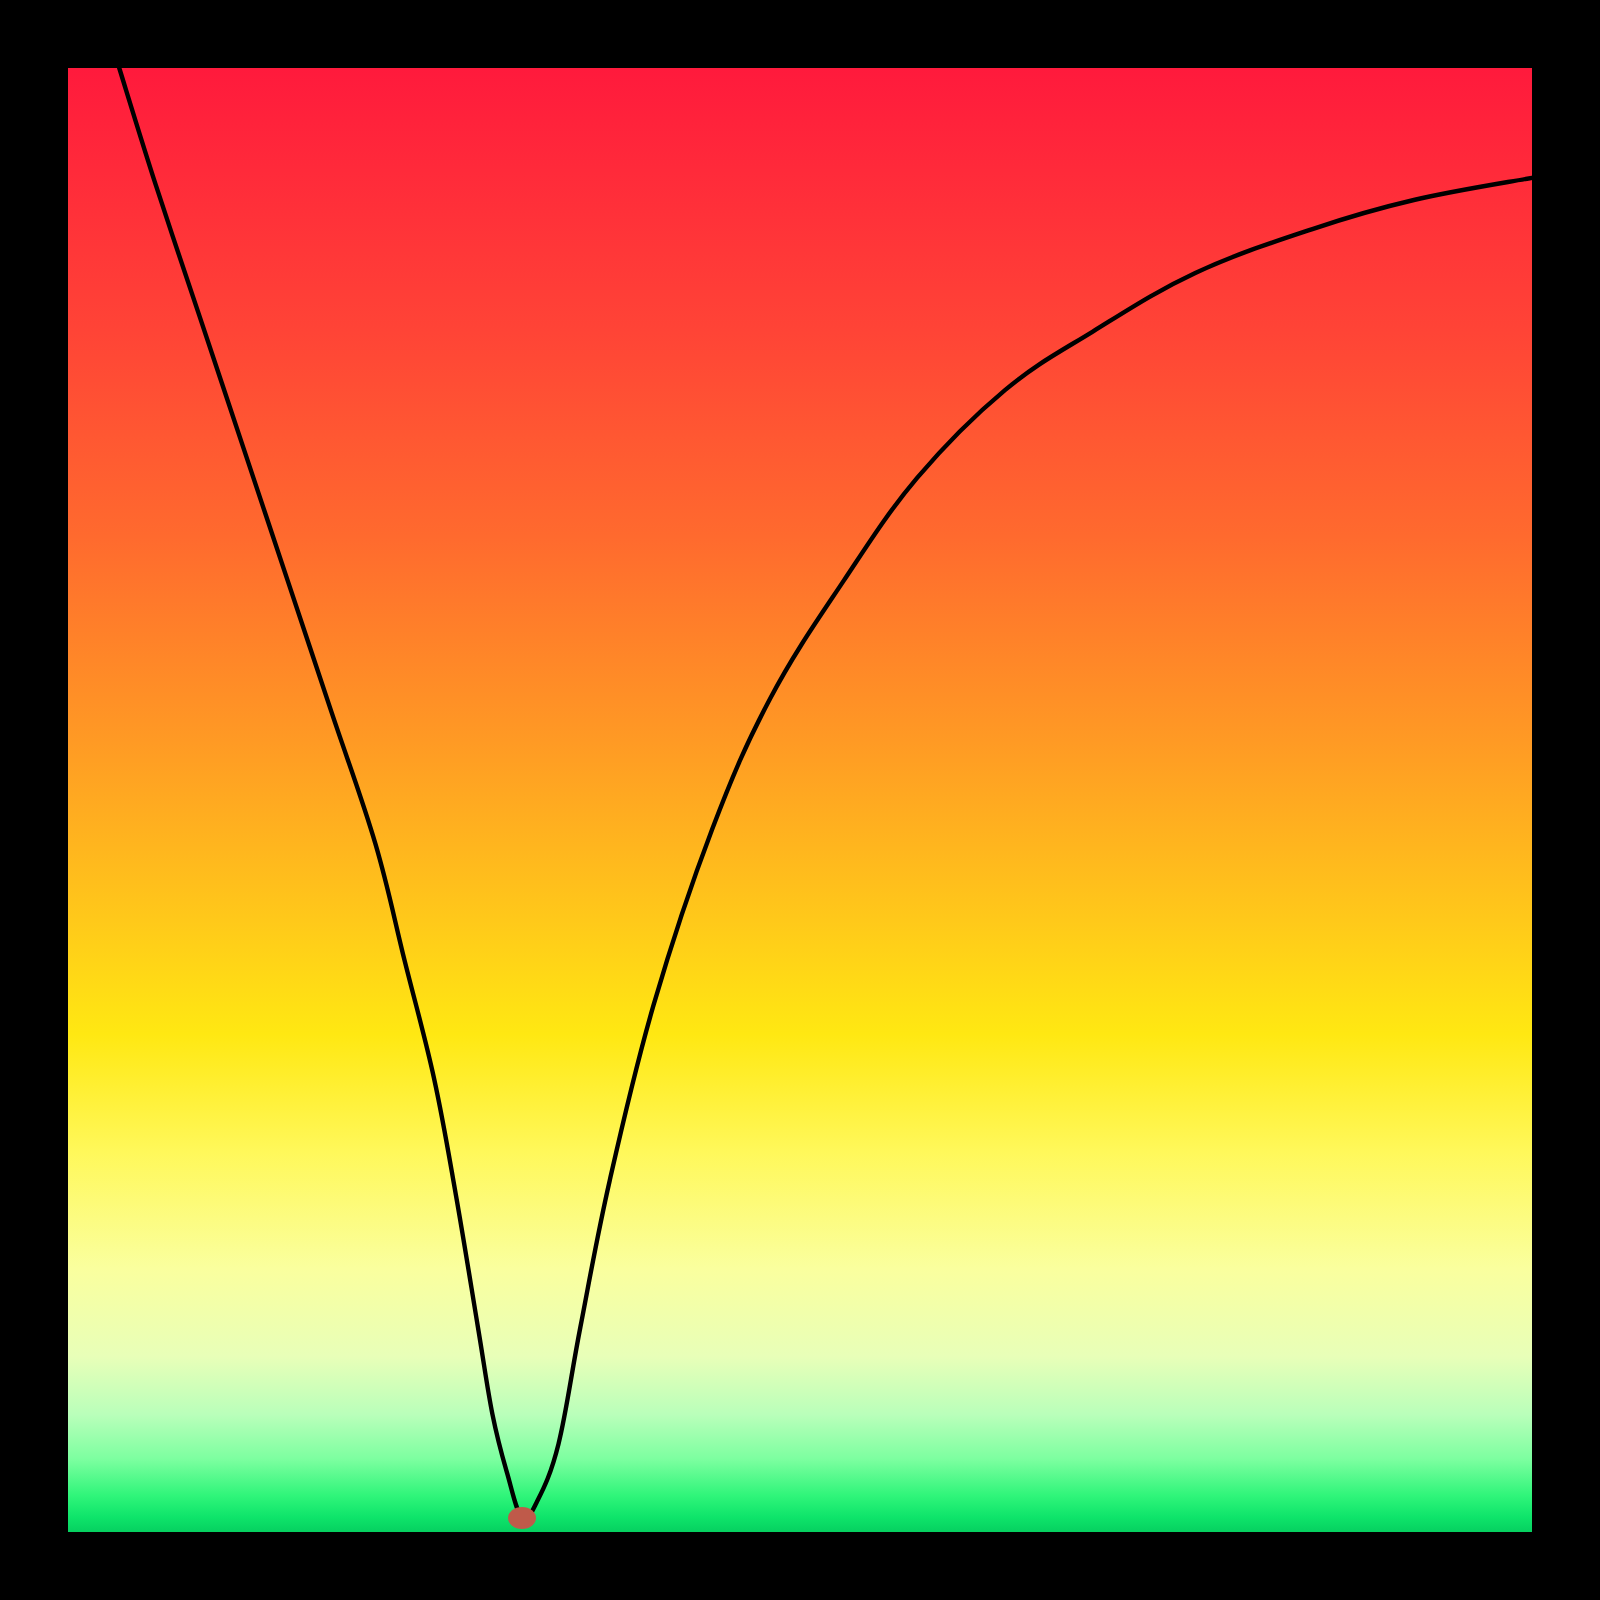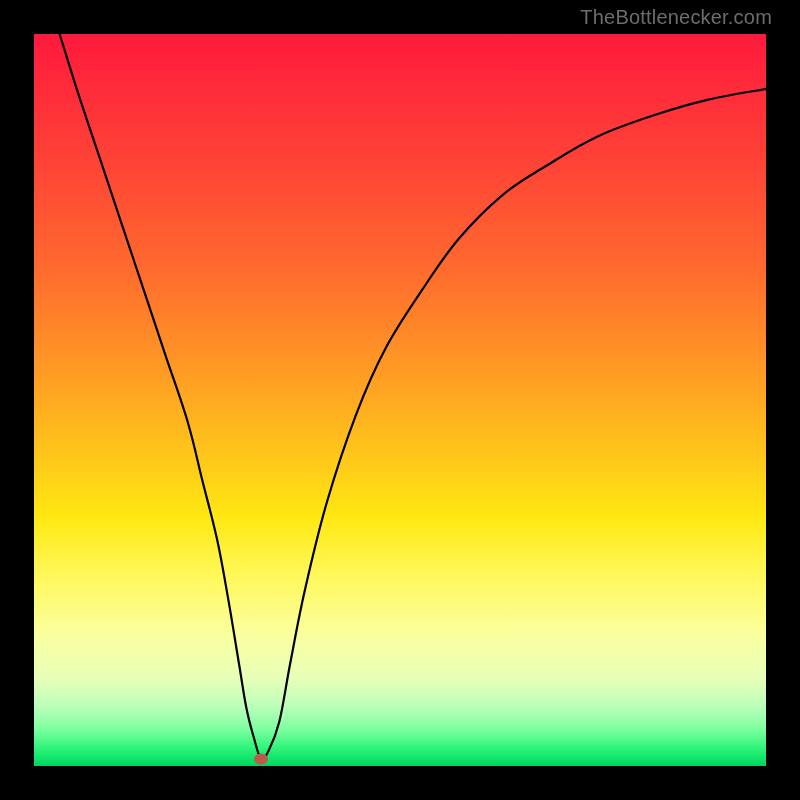--- a/index.html
+++ b/index.html
@@ -73,14 +73,13 @@
 </head>
 <body>
 
 <div class="frame">
   <div class="plot-area">
     <svg class="curve" viewBox="0 0 732 732" preserveAspectRatio="none">
       <path id="curve-path" fill="none" stroke="#000" stroke-width="2.2" stroke-linejoin="round" stroke-linecap="round" d="M 25.62 0.00 C 28.91 10.54, 36.67 36.16, 43.92 58.56 C 51.17 80.96, 57.97 100.72, 65.88 124.44 C 73.79 148.16, 79.93 166.60, 87.84 190.32 C 95.75 214.04, 101.89 232.48, 109.80 256.20 C 117.71 279.92, 123.85 298.36, 131.76 322.08 C 139.67 345.80, 147.13 365.56, 153.72 387.96 C 160.31 410.36, 163.09 425.44, 168.36 446.52 C 173.63 467.60, 178.39 484.00, 183.00 505.08 C 187.61 526.16, 190.03 541.24, 193.98 563.64 C 197.93 586.04, 201.67 609.76, 204.96 629.52 C 208.25 649.28, 209.64 660.26, 212.28 673.44 C 214.92 686.62, 216.96 693.50, 219.60 702.72 C 222.24 711.94, 224.28 722.04, 226.92 724.68 C 229.56 727.32, 230.95 723.95, 234.24 717.36 C 237.53 710.77, 241.27 703.89, 245.22 688.08 C 249.17 672.27, 251.59 653.24, 256.20 629.52 C 260.81 605.80, 264.25 585.31, 270.84 556.32 C 277.43 527.33, 283.58 500.10, 292.80 468.48 C 302.02 436.86, 311.54 408.31, 322.08 380.64 C 332.62 352.97, 339.50 337.16, 351.36 314.76 C 363.22 292.36, 374.78 275.96, 387.96 256.20 C 401.14 236.44, 410.07 222.09, 424.56 204.96 C 439.05 187.83, 452.67 174.22, 468.48 161.04 C 484.29 147.86, 495.27 142.30, 512.40 131.76 C 529.53 121.22, 543.88 111.70, 563.64 102.48 C 583.40 93.26, 602.44 87.11, 622.20 80.52 C 641.96 73.93, 653.68 70.49, 673.44 65.88 C 693.20 61.27, 721.46 56.88, 732.00 54.90"></path>
     </svg>
     <div id="marker" class="marker" style="left: 226.92px; top: 724.68px; background: rgb(191, 90, 74);"></div>
   </div>
-  <div class="attribution">TheBottlenecker.com</div>
 </div>
 
 </body></html>

